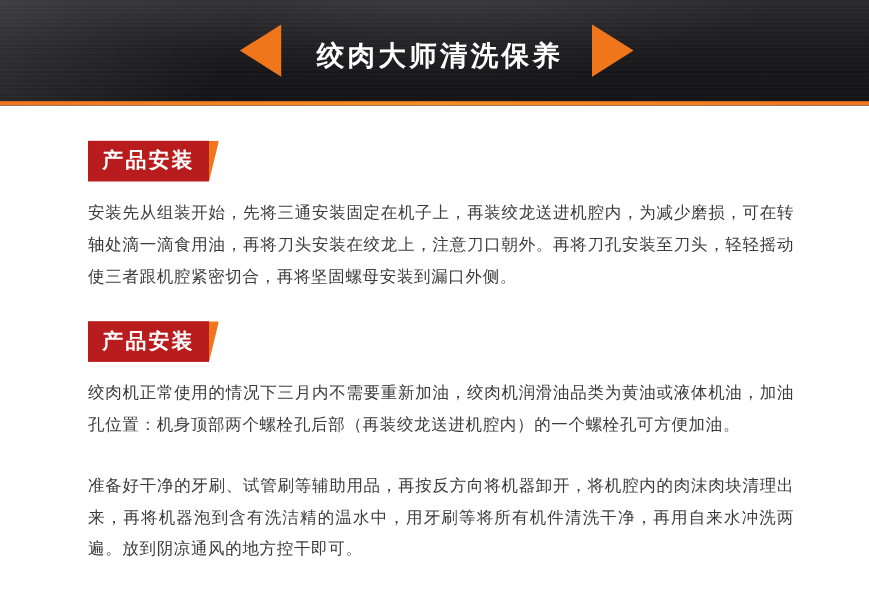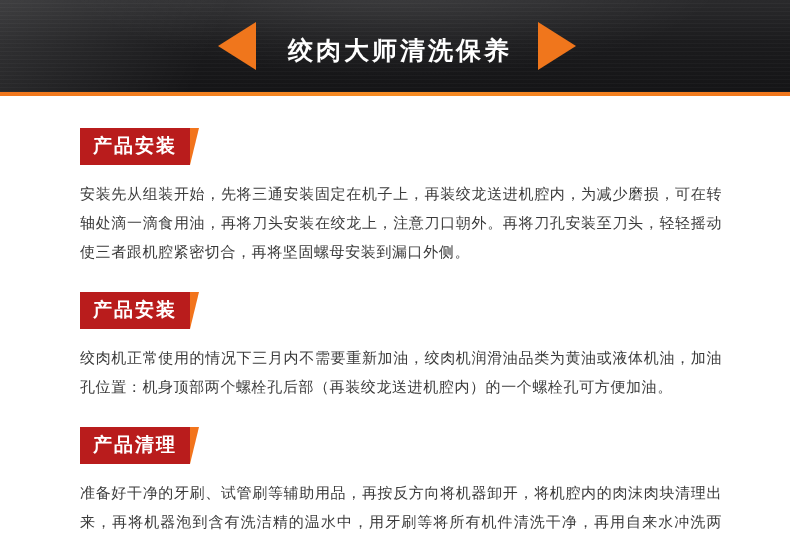--- a/index.html
+++ b/index.html
@@ -161,18 +161,17 @@
       <div class="tag">产品安装</div>
       <div class="paragraph">安装先从组装开始，先将三通安装固定在机子上，再装绞龙送进机腔内，为减少磨损，可在转轴处滴一滴食用油，再将刀头安装在绞龙上，注意刀口朝外。再将刀孔安装至刀头，轻轻摇动使三者跟机腔紧密切合，再将坚固螺母安装到漏口外侧。</div>
     </div>
 
     <div class="section sec-2">
       <div class="tag">产品安装</div>
       <div class="paragraph">绞肉机正常使用的情况下三月内不需要重新加油，绞肉机润滑油品类为黄油或液体机油，加油孔位置：机身顶部两个螺栓孔后部（再装绞龙送进机腔内）的一个螺栓孔可方便加油。</div>
     </div>
 
     <div class="section sec-3">
-      <div class="tag">产品清理</div>
       <div class="paragraph">准备好干净的牙刷、试管刷等辅助用品，再按反方向将机器卸开，将机腔内的肉沫肉块清理出来，再将机器泡到含有洗洁精的温水中，用牙刷等将所有机件清洗干净，再用自来水冲洗两遍。放到阴凉通风的地方控干即可。</div>
     </div>
 
   </div>
 </div>
 
 </body></html>

